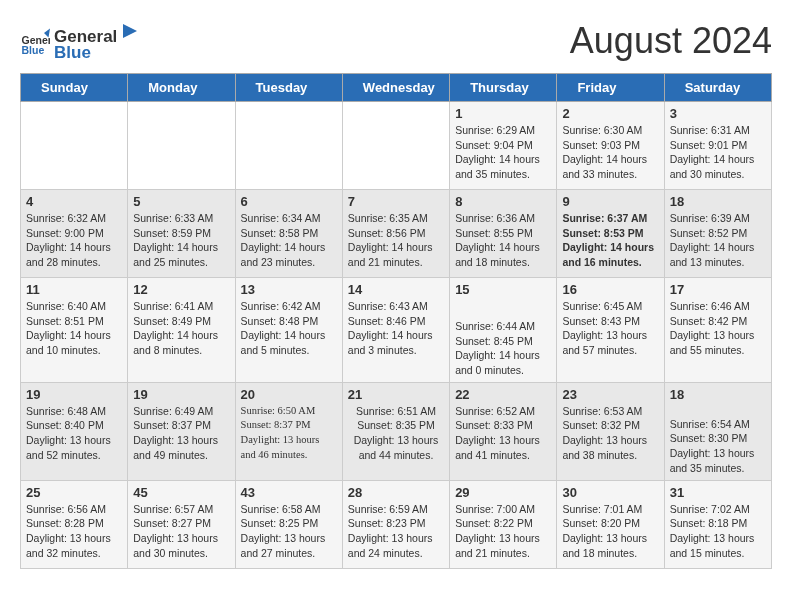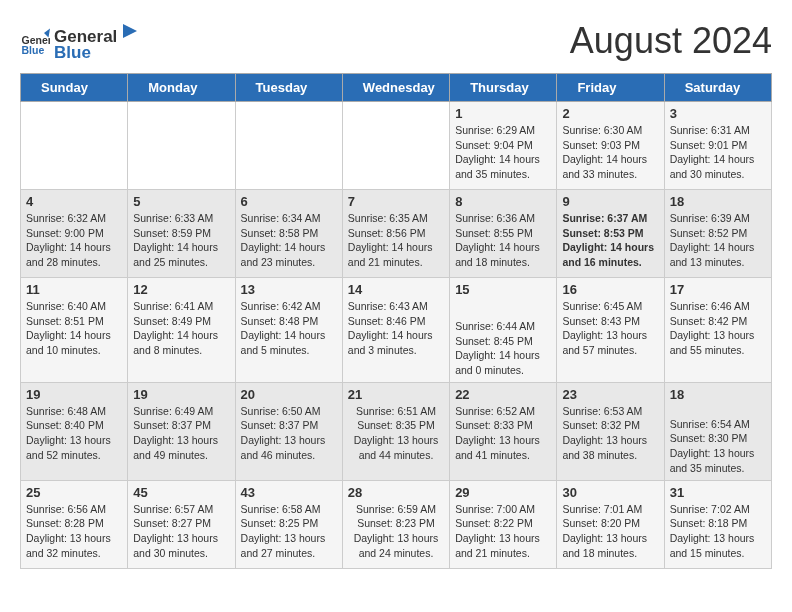--- a/index.html
+++ b/index.html
@@ -239,21 +239,21 @@
 Daylight: 13 hours and 52 minutes.</div>
         </td>
         <td>
           <div class="day-num">19</div>
           <div class="day-detail" style="white-space: pre-line;">Sunrise: 6:49 AM
 Sunset: 8:37 PM
 Daylight: 13 hours and 49 minutes.</div>
         </td>
         <td>
           <div class="day-num">20</div>
-          <div class="day-detail" style="white-space: pre-line;">Sunrise: 6:50 AM
+          <div class="day-detail" style="white-space: pre-line; font-family: Liberation Serif, serif;">Sunrise: 6:50 AM
 Sunset: 8:37 PM
 Daylight: 13 hours and 46 minutes.</div>
         </td>
         <td>
           <div class="day-num">21</div>
           <div class="day-detail" style="white-space: pre-line; text-align: center;">Sunrise: 6:51 AM
 Sunset: 8:35 PM
 Daylight: 13 hours and 44 minutes.</div>
         </td>
         <td>
@@ -289,21 +289,21 @@
 Daylight: 13 hours and 30 minutes.</div>
         </td>
         <td>
           <div class="day-num">43</div>
           <div class="day-detail" style="white-space: pre-line;">Sunrise: 6:58 AM
 Sunset: 8:25 PM
 Daylight: 13 hours and 27 minutes.</div>
         </td>
         <td>
           <div class="day-num">28</div>
-          <div class="day-detail" style="white-space: pre-line; text-align: center;">Sunrise: 6:59 AM
+          <div class="day-detail" style="white-space: pre-line;">Sunrise: 6:59 AM
 Sunset: 8:23 PM
 Daylight: 13 hours and 24 minutes.</div>
         </td>
         <td>
           <div class="day-num">29</div>
           <div class="day-detail" style="white-space: pre-line;">Sunrise: 7:00 AM
 Sunset: 8:22 PM
 Daylight: 13 hours and 21 minutes.</div>
         </td>
         <td>

